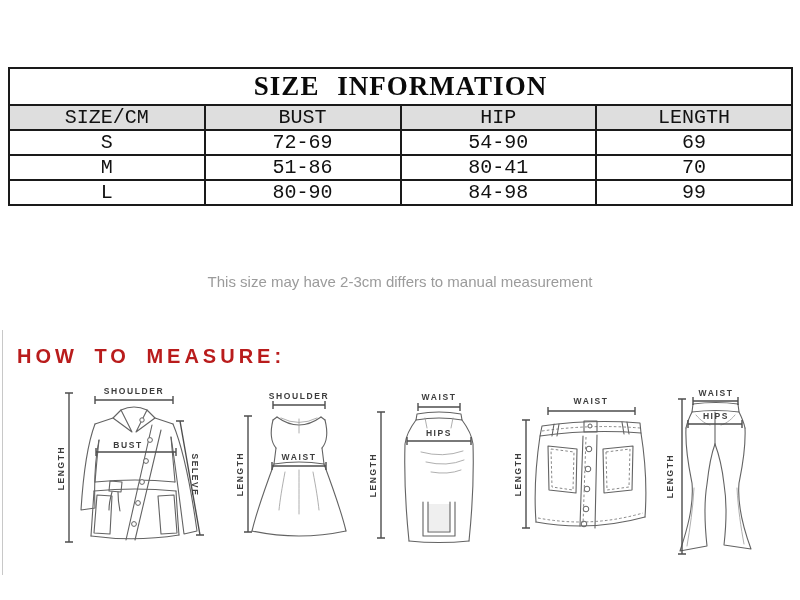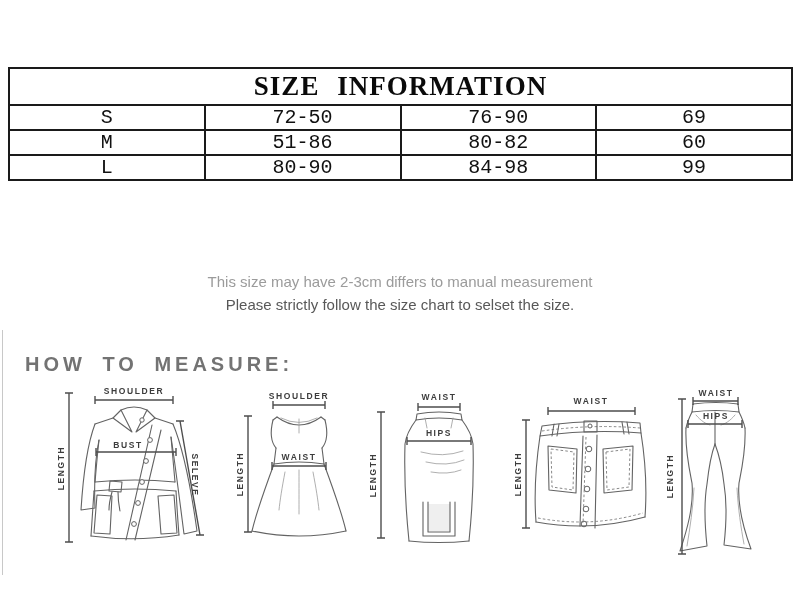--- a/index.html
+++ b/index.html
@@ -25,22 +25,22 @@
   .size-table .data-row td { height:23px; }
 
   
   .notes { position:absolute; left:0; top:273px; width:800px; text-align:center; }
   .notes p { margin:0; }
   .note-1 { color:#9b9b9b; font-size:15px; margin-bottom:7px !important; }
   .note-2, .note-3 { color:#585858; font-size:15px; line-height:16px; }
 
   
   .measure-heading {
-    position:absolute; left:17px; top:345px; margin:8px;
-    font-size:20px; font-weight:bold; letter-spacing:4px; word-spacing:7px; color:#737373;
+    position:absolute; left:17px; top:345px; margin:0;
+    font-size:20px; font-weight:bold; letter-spacing:4px; word-spacing:7px; color:#b91c1c;
   }
   .edge-line { position:absolute; left:2px; top:330px; width:1px; height:245px; background:#c8c8c8; }
 
   .garment { position:absolute; }
   .g-jacket { left:38px;  top:383px; }
   .g-dress  { left:233px; top:388px; }
   .g-pencil { left:363px; top:388px; }
   .g-mini   { left:498px; top:393px; }
   .g-pants  { left:658px; top:388px; }
 
@@ -58,44 +58,49 @@
 </head>
 <body>
 
 <div class="page">
 
   <table class="size-table">
     <tbody>
       <tr>
         <td colspan="4" class="title-cell">SIZE INFORMATION</td>
       </tr>
+      <tr class="header-row">
+        <td>SIZE/CM</td>
+        <td>BUST</td>
+        <td>HIP</td>
+        <td>LENGTH</td>
+      </tr>
       <tr class="data-row">
         <td>S</td>
-        <td>72-50</td>
-        <td>76-90</td>
+        <td>72-69</td>
+        <td>54-90</td>
         <td>69</td>
       </tr>
       <tr class="data-row">
         <td>M</td>
         <td>51-86</td>
-        <td>80-82</td>
-        <td>60</td>
+        <td>80-41</td>
+        <td>70</td>
       </tr>
       <tr class="data-row">
         <td>L</td>
         <td>80-90</td>
         <td>84-98</td>
         <td>99</td>
       </tr>
     </tbody>
   </table>
 
   <div class="notes">
     <p class="note-1">This size may have 2-3cm differs to manual measurement</p>
-    <p class="note-2">Please strictly follow the size chart to selset the size.</p>
   </div>
 
   <h2 class="measure-heading">HOW TO MEASURE:</h2>
   <div class="edge-line"></div>
 
   <svg class="garment g-jacket" width="200" height="175" viewBox="0 0 200 175">
     <defs>
       <pattern id="xh" width="5" height="5" patternUnits="userSpaceOnUse">
         <path d="M0,5 L5,0 M0,0 L5,5" stroke="#9a9a9a" stroke-width="0.6"></path>
       </pattern>

